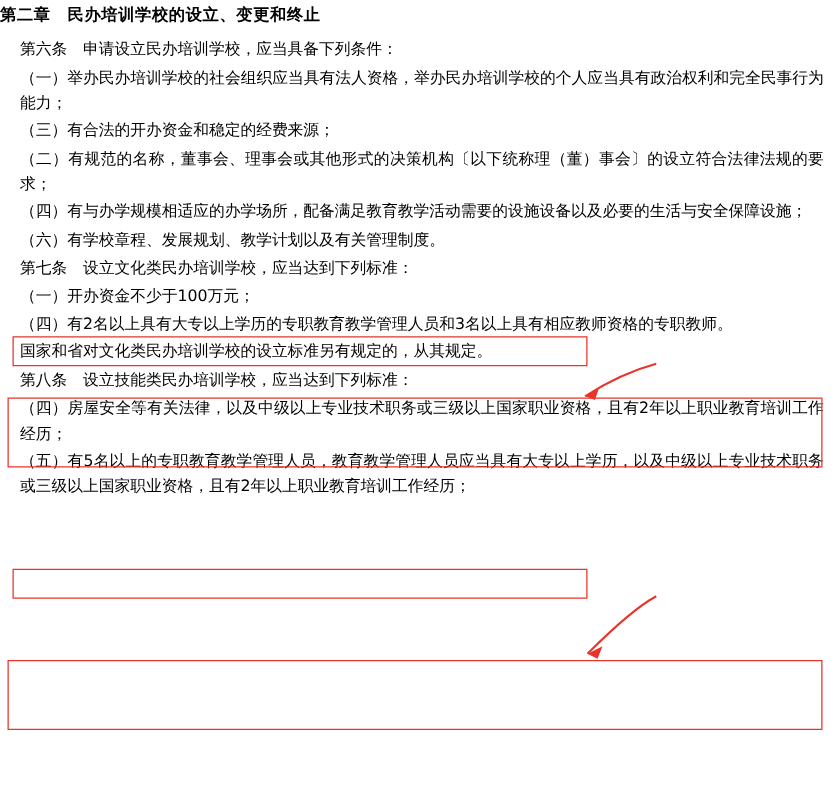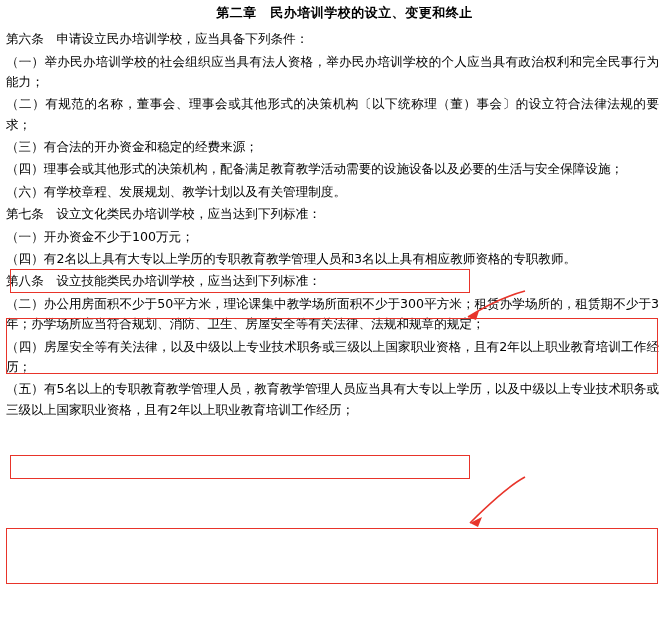--- a/index.html
+++ b/index.html
@@ -18,29 +18,28 @@
     overflow: hidden;
   }
   #page {
     position: relative;
     width: 669px;
     height: 643px;
     padding: 0;
     box-sizing: border-box;
   }
   .chapter-title {
-    text-align: center;
+    text-align: left;
     font-size: 13px;
     font-weight: bold;
     margin: 3px 0 6px 0;
     letter-spacing: 0.5px;
-    padding-left: 20px;
   }
   .content {
-    padding: 0 10px 0 6px;
+    padding: 0 10px 0 16px;
     box-sizing: border-box;
   }
   .para {
     margin: 0 0 2px 0;
     text-align: justify;
     text-justify: inter-ideograph;
     font-size: 12.6px;
     line-height: 1.62;
   }
   
@@ -58,29 +57,29 @@
 </head>
 <body>
 
 <div id="page">
 
   <div class="chapter-title">第二章　民办培训学校的设立、变更和终止</div>
 
   <div class="content">
     <p class="para">第六条　申请设立民办培训学校，应当具备下列条件：</p>
     <p class="para">（一）举办民办培训学校的社会组织应当具有法人资格，举办民办培训学校的个人应当具有政治权利和完全民事行为能力；</p>
+    <p class="para">（三）有合法的开办资金和稳定的经费来源；</p>
     <p class="para">（二）有规范的名称，董事会、理事会或其他形式的决策机构〔以下统称理（董）事会〕的设立符合法律法规的要求；</p>
-    <p class="para">（三）有合法的开办资金和稳定的经费来源；</p>
-    <p class="para">（四）理事会或其他形式的决策机构，配备满足教育教学活动需要的设施设备以及必要的生活与安全保障设施；</p>
+    <p class="para">（四）有与办学规模相适应的办学场所，配备满足教育教学活动需要的设施设备以及必要的生活与安全保障设施；</p>
     <p class="para">（六）有学校章程、发展规划、教学计划以及有关管理制度。</p>
     <p class="para">第七条　设立文化类民办培训学校，应当达到下列标准：</p>
     <p class="para">（一）开办资金不少于100万元；</p>
     <p class="para">（四）有2名以上具有大专以上学历的专职教育教学管理人员和3名以上具有相应教师资格的专职教师。</p>
+    <p class="para">国家和省对文化类民办培训学校的设立标准另有规定的，从其规定。</p>
     <p class="para">第八条　设立技能类民办培训学校，应当达到下列标准：</p>
-    <p class="para">（二）办公用房面积不少于50平方米，理论课集中教学场所面积不少于300平方米；租赁办学场所的，租赁期不少于3年；办学场所应当符合规划、消防、卫生、房屋安全等有关法律、法规和规章的规定；</p>
     <p class="para">（四）房屋安全等有关法律，以及中级以上专业技术职务或三级以上国家职业资格，且有2年以上职业教育培训工作经历；</p>
     <p class="para">（五）有5名以上的专职教育教学管理人员，教育教学管理人员应当具有大专以上学历，以及中级以上专业技术职务或三级以上国家职业资格，且有2年以上职业教育培训工作经历；</p>
   </div>
 
   <div class="redbox" style="left:10px; top:266px; width:460px; height:24px;"></div>
 
   <div class="redbox" style="left:6px; top:315px; width:652px; height:56px;"></div>
 
   <div class="redbox" style="left:10px; top:452px; width:460px; height:24px;"></div>
 

